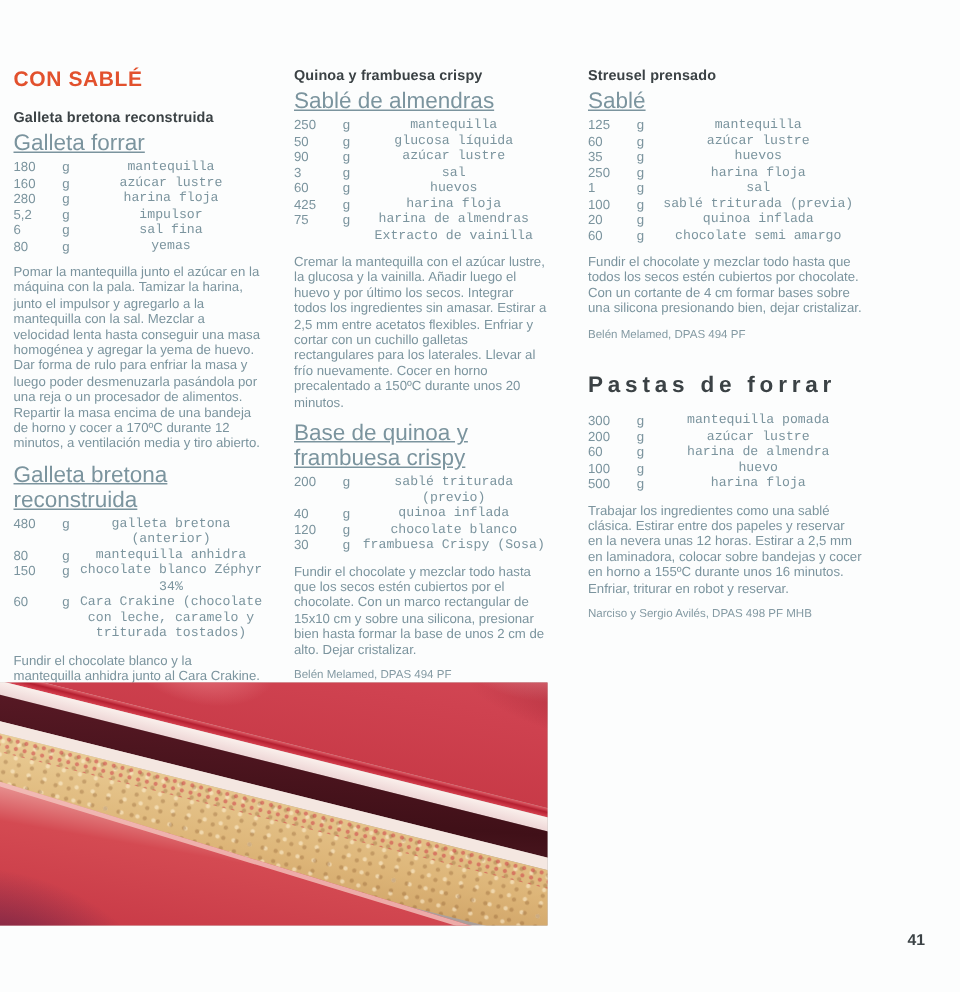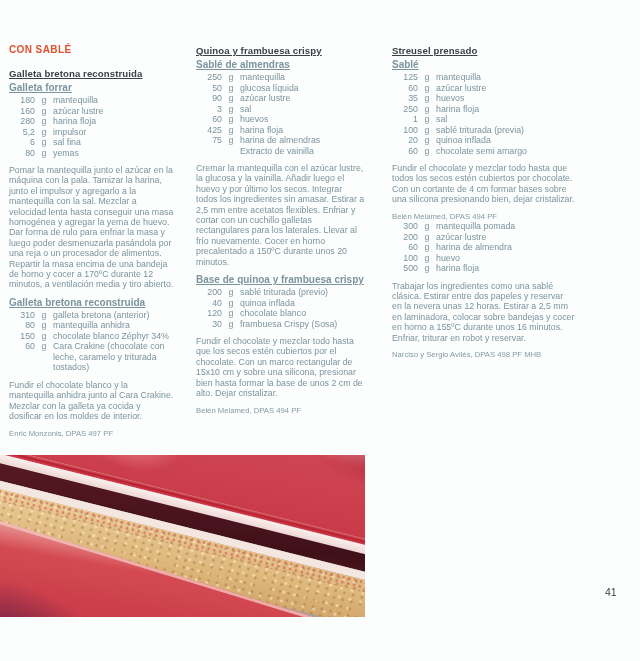--- a/index.html
+++ b/index.html
@@ -9,49 +9,49 @@
     font-family:"Liberation Sans","DejaVu Sans",sans-serif;
     -webkit-font-smoothing:antialiased;
   }
   .columns{position:absolute;left:0;top:45px;width:640px;}
   .col{position:absolute;top:0;}
   .col1{left:9px;width:166px;}
   .col2{left:196px;width:169px;}
   .col3{left:392px;width:183px;}
 
   .kicker{
-    margin:-1px 0 13px 0;font-size:10px;font-weight:bold;letter-spacing:.4px;
+    margin:-1px 0 13px 0;font-size:14px;font-weight:bold;letter-spacing:.4px;
     color:#e2512d;
   }
   .title{
-    margin:0 0 3px 0;font-size:9.6px;font-weight:bold;color:#3b4245;letter-spacing:.1px;text-decoration:underline;
+    margin:0 0 3px 0;font-size:9.6px;font-weight:bold;color:#3b4245;letter-spacing:.1px;
   }
   .subname{
-    margin:6px 0 2px 0;font-size:10px;font-weight:bold;color:#7b949e;
+    margin:6px 0 2px 0;font-size:15px;font-weight:normal;color:#7b949e;
     text-decoration:underline;text-underline-offset:1px;
   }
   .subname.first{margin-top:2px;}
   .ing{color:#7b949e;font-size:8.8px;}
   .ing-row{display:grid;grid-template-columns:26px 18px 1fr;line-height:10.5px;}
-  .ing-q{text-align:right;}
+  .ing-q{}
   .ing-u{text-align:center;}
-  .ing-n{text-align:left;}
+  .ing-n{text-align:center;font-family:Liberation Mono, monospace;}
   p.body{
     margin:7px 0 7px 0;font-size:8.8px;line-height:10.4px;color:#7b949e;
   }
   .credit{
     margin:2px 0 0 0;font-size:7.7px;color:#849aa3;line-height:9.5px;
   }
   .big-title{
     margin:21px 0 10px 0;font-size:15px;font-weight:bold;color:#3b4245;
     letter-spacing:3.2px;white-space:nowrap;
   }
 
   .pagenum{
-    position:absolute;left:605px;top:586px;font-size:10.5px;font-weight:normal;color:#3b4245;
+    position:absolute;left:605px;top:621px;font-size:10.5px;font-weight:bold;color:#3b4245;
   }
 
   
   .photo{
     position:absolute;left:0;top:455px;width:365px;height:162px;overflow:hidden;
     background:linear-gradient(100deg,#cdc4bc 0%,#b6aaa6 45%,#a69a96 100%);
     margin:0;
   }
   .photo *{position:absolute;}
   .cake-wrap{
@@ -136,21 +136,21 @@
         <div class="ing-row">
           <span class="ing-q">80</span>
           <span class="ing-u">g</span>
           <span class="ing-n">yemas</span>
         </div>
       </div>
     <p class="body">Pomar la mantequilla junto el azúcar en la máquina con la pala. Tamizar la harina, junto el impulsor y agregarlo a la mantequilla con la sal. Mezclar a velocidad lenta hasta conseguir una masa homogénea y agregar la yema de huevo. Dar forma de rulo para enfriar la masa y luego poder desmenuzarla pasándola por una reja o un procesador de alimentos. Repartir la masa encima de una bandeja de horno y cocer a 170ºC durante 12 minutos, a ventilación media y tiro abierto.</p>
     <h4 class="subname">Galleta bretona reconstruida</h4>
     <div class="ing">
         <div class="ing-row">
-          <span class="ing-q">310</span>
+          <span class="ing-q">480</span>
           <span class="ing-u">g</span>
           <span class="ing-n">galleta bretona (anterior)</span>
         </div>
         <div class="ing-row">
           <span class="ing-q">80</span>
           <span class="ing-u">g</span>
           <span class="ing-n">mantequilla anhidra</span>
         </div>
         <div class="ing-row">
           <span class="ing-q">150</span>
@@ -283,20 +283,21 @@
         </div>
         <div class="ing-row">
           <span class="ing-q">60</span>
           <span class="ing-u">g</span>
           <span class="ing-n">chocolate semi amargo</span>
         </div>
       </div>
     <p class="body">Fundir el chocolate y mezclar todo hasta que todos los secos estén cubiertos por chocolate. Con un cortante de 4 cm formar bases sobre una silicona presionando bien, dejar cristalizar.</p>
     <p class="credit">Belén Melamed, DPAS 494 PF</p>
 
+    <h1 class="big-title">Pastas de forrar</h1>
     <div class="ing">
         <div class="ing-row">
           <span class="ing-q">300</span>
           <span class="ing-u">g</span>
           <span class="ing-n">mantequilla pomada</span>
         </div>
         <div class="ing-row">
           <span class="ing-q">200</span>
           <span class="ing-u">g</span>
           <span class="ing-n">azúcar lustre</span>

